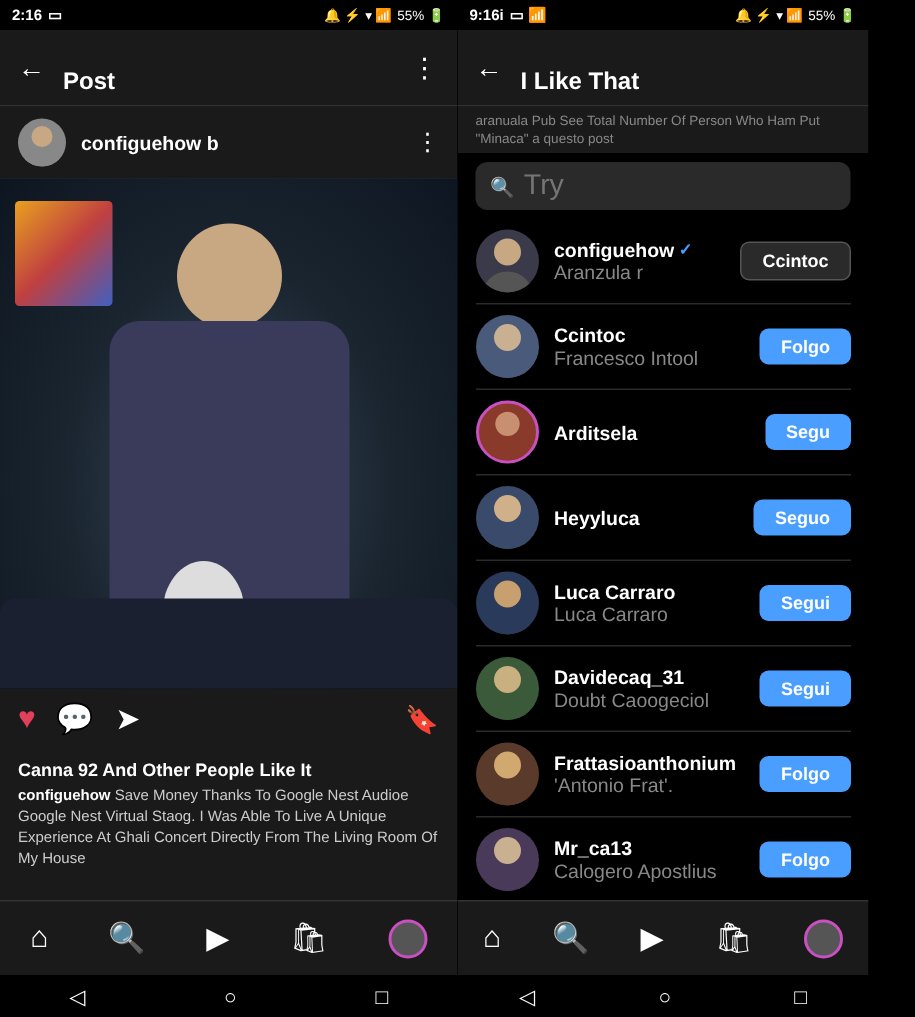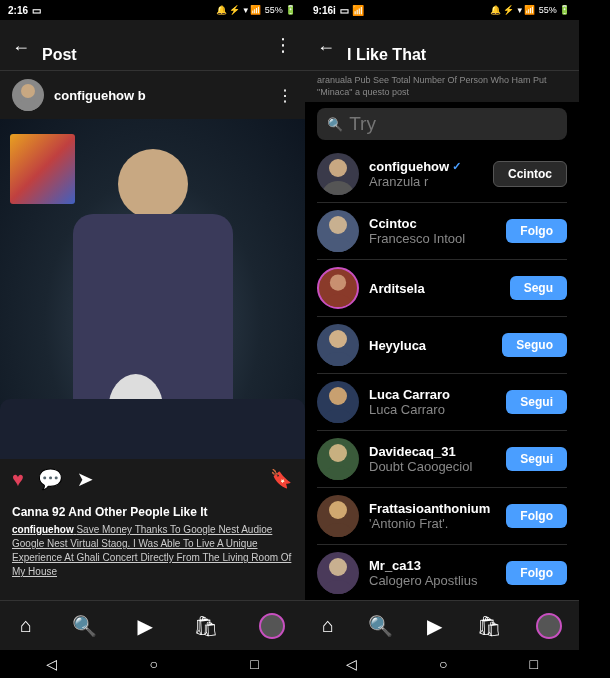--- a/index.html
+++ b/index.html
@@ -141,21 +141,21 @@
     .action-spacer { flex: 1; }
     .bookmark-icon { color: #fff; font-size: 18px; }
 
     .post-caption {
       padding: 6px 12px 4px;
       background: #1a1a1a;
       flex: 1;
       overflow: hidden;
     }
     .likes-count { color: #fff; font-size: 12px; font-weight: 600; margin-bottom: 4px; }
-    .caption-text { color: #ccc; font-size: 10px; line-height: 1.4; text-decoration: underline; }
+    .caption-text { color: #ccc; font-size: 10px; line-height: 1.4; }
     .caption-user { color: #fff; font-weight: 700; }
 
     .bottom-nav {
       display: flex;
       justify-content: space-around;
       align-items: center;
       padding: 6px 0;
       background: #1a1a1a;
       border-top: 1px solid #333;
       height: 50px;

